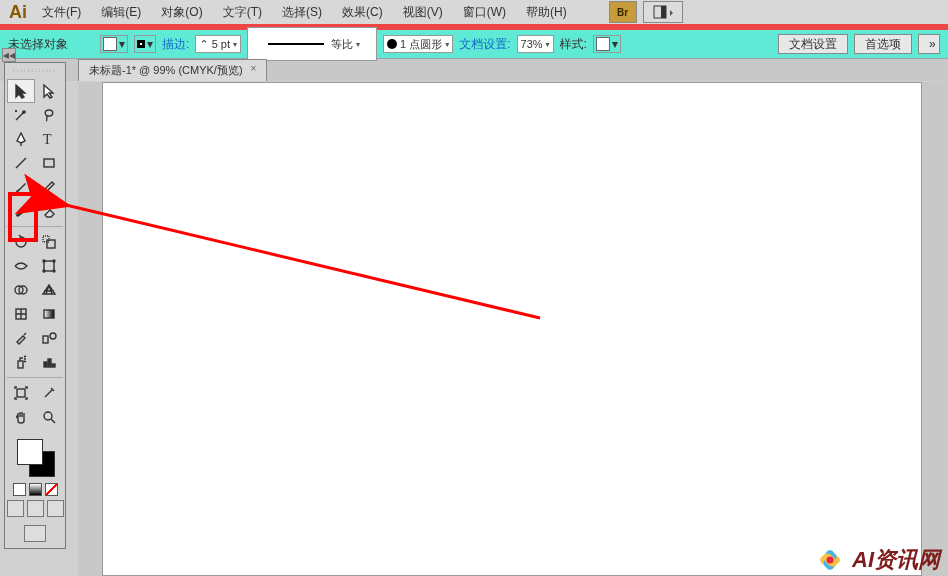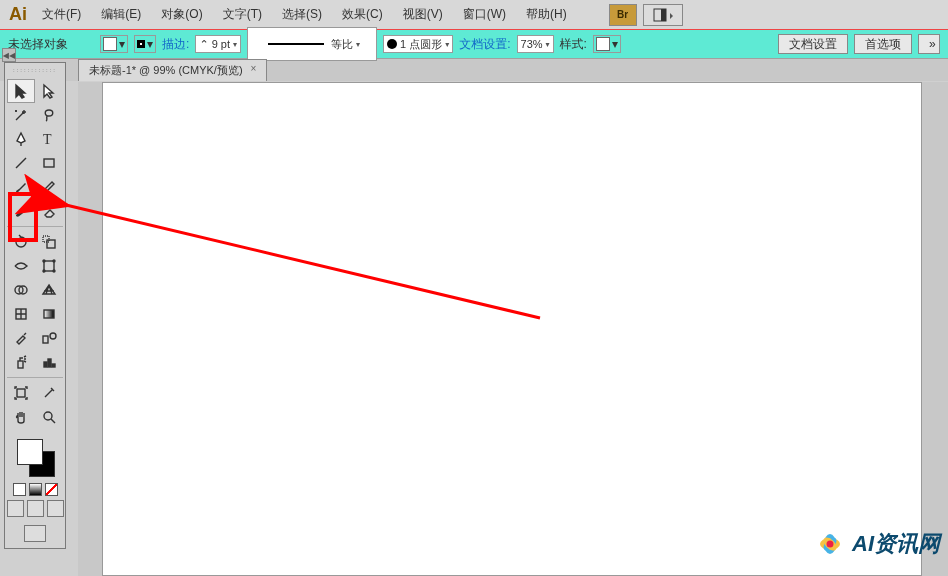--- a/index.html
+++ b/index.html
@@ -1,19 +1,19 @@
 <!DOCTYPE html>
 <html><head>
 <meta charset="utf-8">
 <style>
 * { box-sizing: border-box; margin: 0; padding: 0; }
 body { width: 948px; height: 576px; background: #d0d0d0; font-family: "Microsoft YaHei", SimSun, Arial, sans-serif; font-size: 12px; color: #333; overflow: hidden; position: relative; }
 
 
-.menubar { height: 30px; background: #d8d8d8; border-bottom: 1px solid #ef4444; display: flex; align-items: center; padding-left: 6px; gap: 4px; }
+.menubar { height: 30px; background: #d8d8d8; border-bottom: 6px solid #ef4444; display: flex; align-items: center; padding-left: 6px; gap: 4px; }
 .logo { width: 24px; height: 24px; color: #8a5a00; font-size: 18px; font-weight: bold; display: flex; align-items: center; justify-content: center; }
 .menu-item { padding: 3px 8px; cursor: default; }
 .menu-right { margin-left: 30px; display: flex; gap: 6px; align-items: center; }
 .menu-icon-btn { width: 28px; height: 22px; border: 1px solid #888; background: #dcdcdc; display: flex; align-items: center; justify-content: center; font-size: 10px; }
 .menu-icon-btn.arr { width: 40px; }
 
 
 .controlbar { height: 29px; background: #5eead4; border-bottom: 1px solid #a0a0a0; display: flex; align-items: center; padding: 0 8px; gap: 6px; font-size: 12px; }
 .ctrl-label { color: #333; }
 .swatch { width: 14px; height: 14px; border: 1px solid #666; background: #fff; display: inline-block; }
@@ -58,21 +58,21 @@
 .workspace { position: absolute; left: 78px; top: 82px; right: 0; bottom: 0; background: #c8c8c8; }
 .artboard { position: absolute; left: 24px; top: 0; width: 820px; height: 494px; background: #fff; border: 1px solid #999; }
 
 
 .highlight { position: absolute; left: 8px; top: 192px; width: 30px; height: 50px; border: 4px solid #f00; z-index: 20; pointer-events: none; }
 
 
 .arrow-wrap { position: absolute; left: 0; top: 0; width: 948px; height: 576px; pointer-events: none; z-index: 19; }
 
 
-.watermark { position: absolute; right: 8px; bottom: 16px; display: flex; align-items: center; gap: 6px; font-size: 22px; font-weight: bold; font-style: italic; color: #0c4a6e; z-index: 30; }
+.watermark { position: absolute; right: 8px; bottom: 0; display: flex; align-items: center; gap: 6px; font-size: 22px; font-weight: bold; font-style: italic; color: #7f1d1d; z-index: 30; }
 .watermark .flower { width: 32px; height: 32px; }
 .watermark .flower svg { width: 32px; height: 32px; }
 
 .link-blue { color: #1266c8; }
 </style>
 </head>
 <body>
 
 <div class="menubar">
   <div class="logo">Ai</div>
@@ -104,21 +104,21 @@
       <span class="swatch"></span>
       <span class="down">▾</span>
     </span>
   <span class="swatch-wrap">
       <span class="swatch black" style="background:#fff;border:3px solid #000;width:8px;height:8px"></span>
       <span class="down">▾</span>
     </span>
   <span class="ctrl-text link-blue">描边:</span>
   <span class="combo">
       <span>⌃</span>
-      <span>9 pt</span>
+      <span>5 pt</span>
       <span class="down">▾</span>
     </span>
   <span class="combo" style="padding:16px">
       <span class="linesample"></span>
       <span>等比</span>
       <span class="down">▾</span>
     </span>
   <span class="combo">
       <span style="width:10px;height:10px;border-radius:50%;background:#000;display:inline-block"></span>
       <span>1 点圆形</span>

